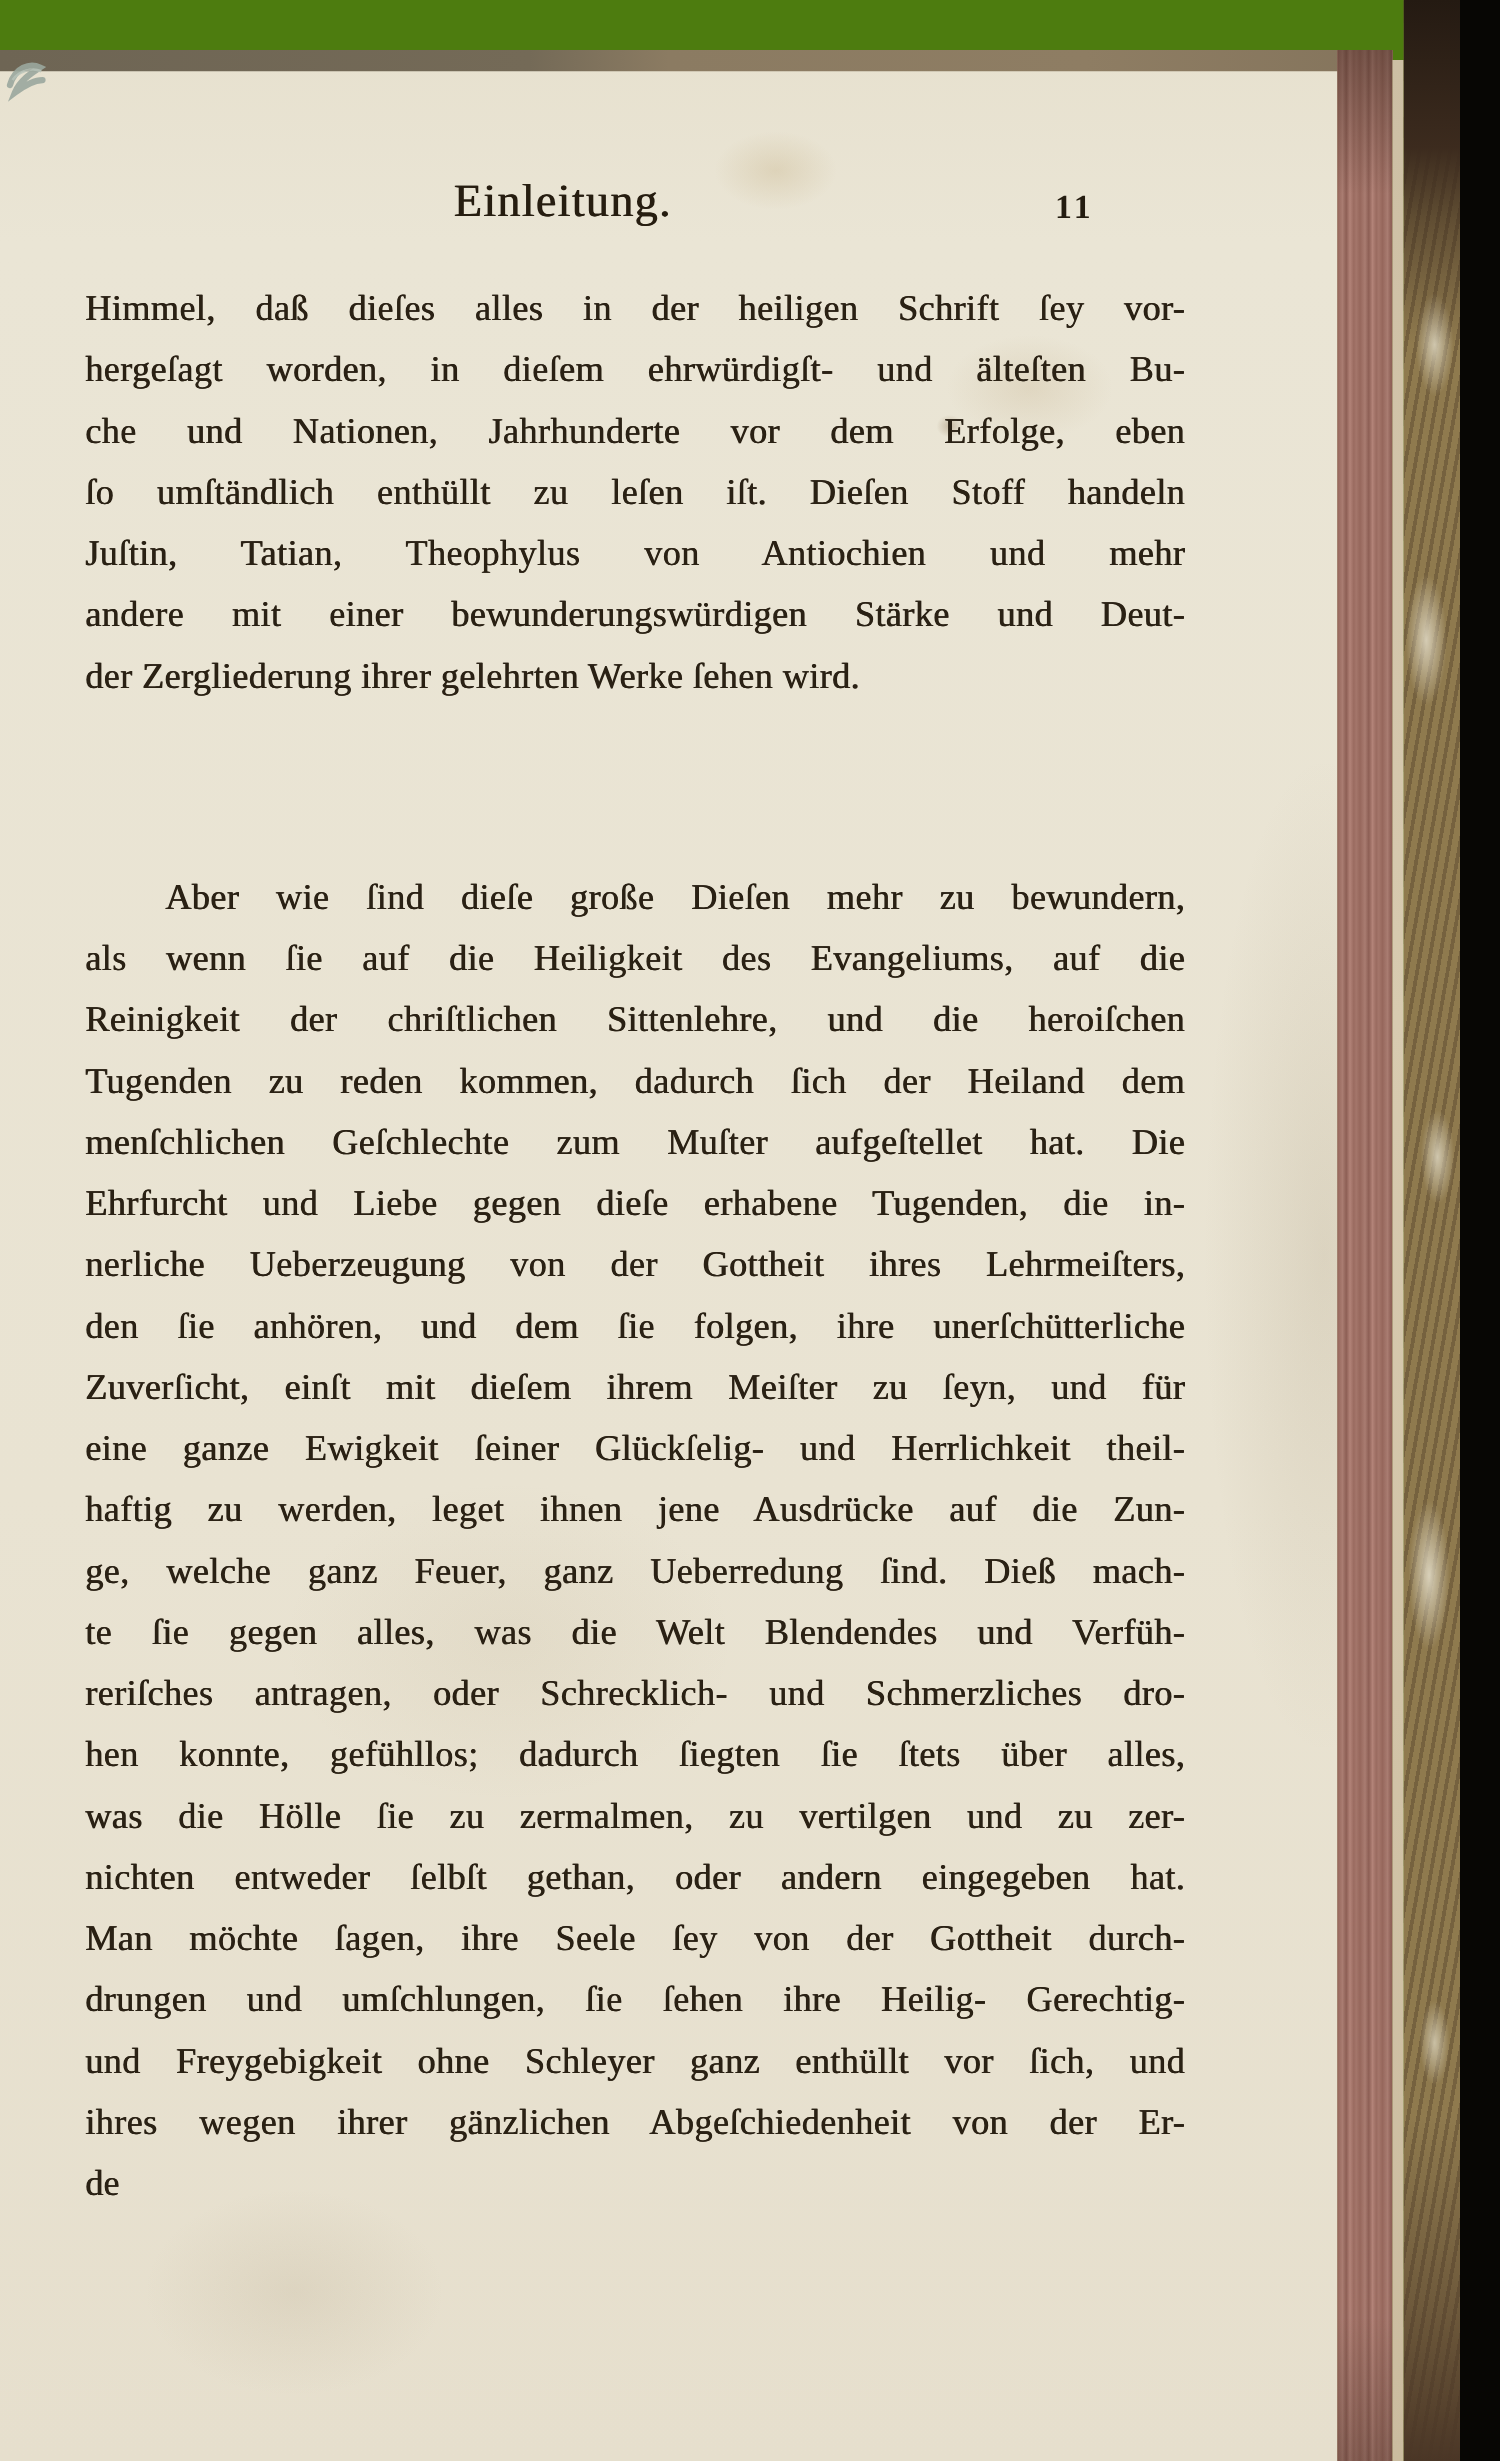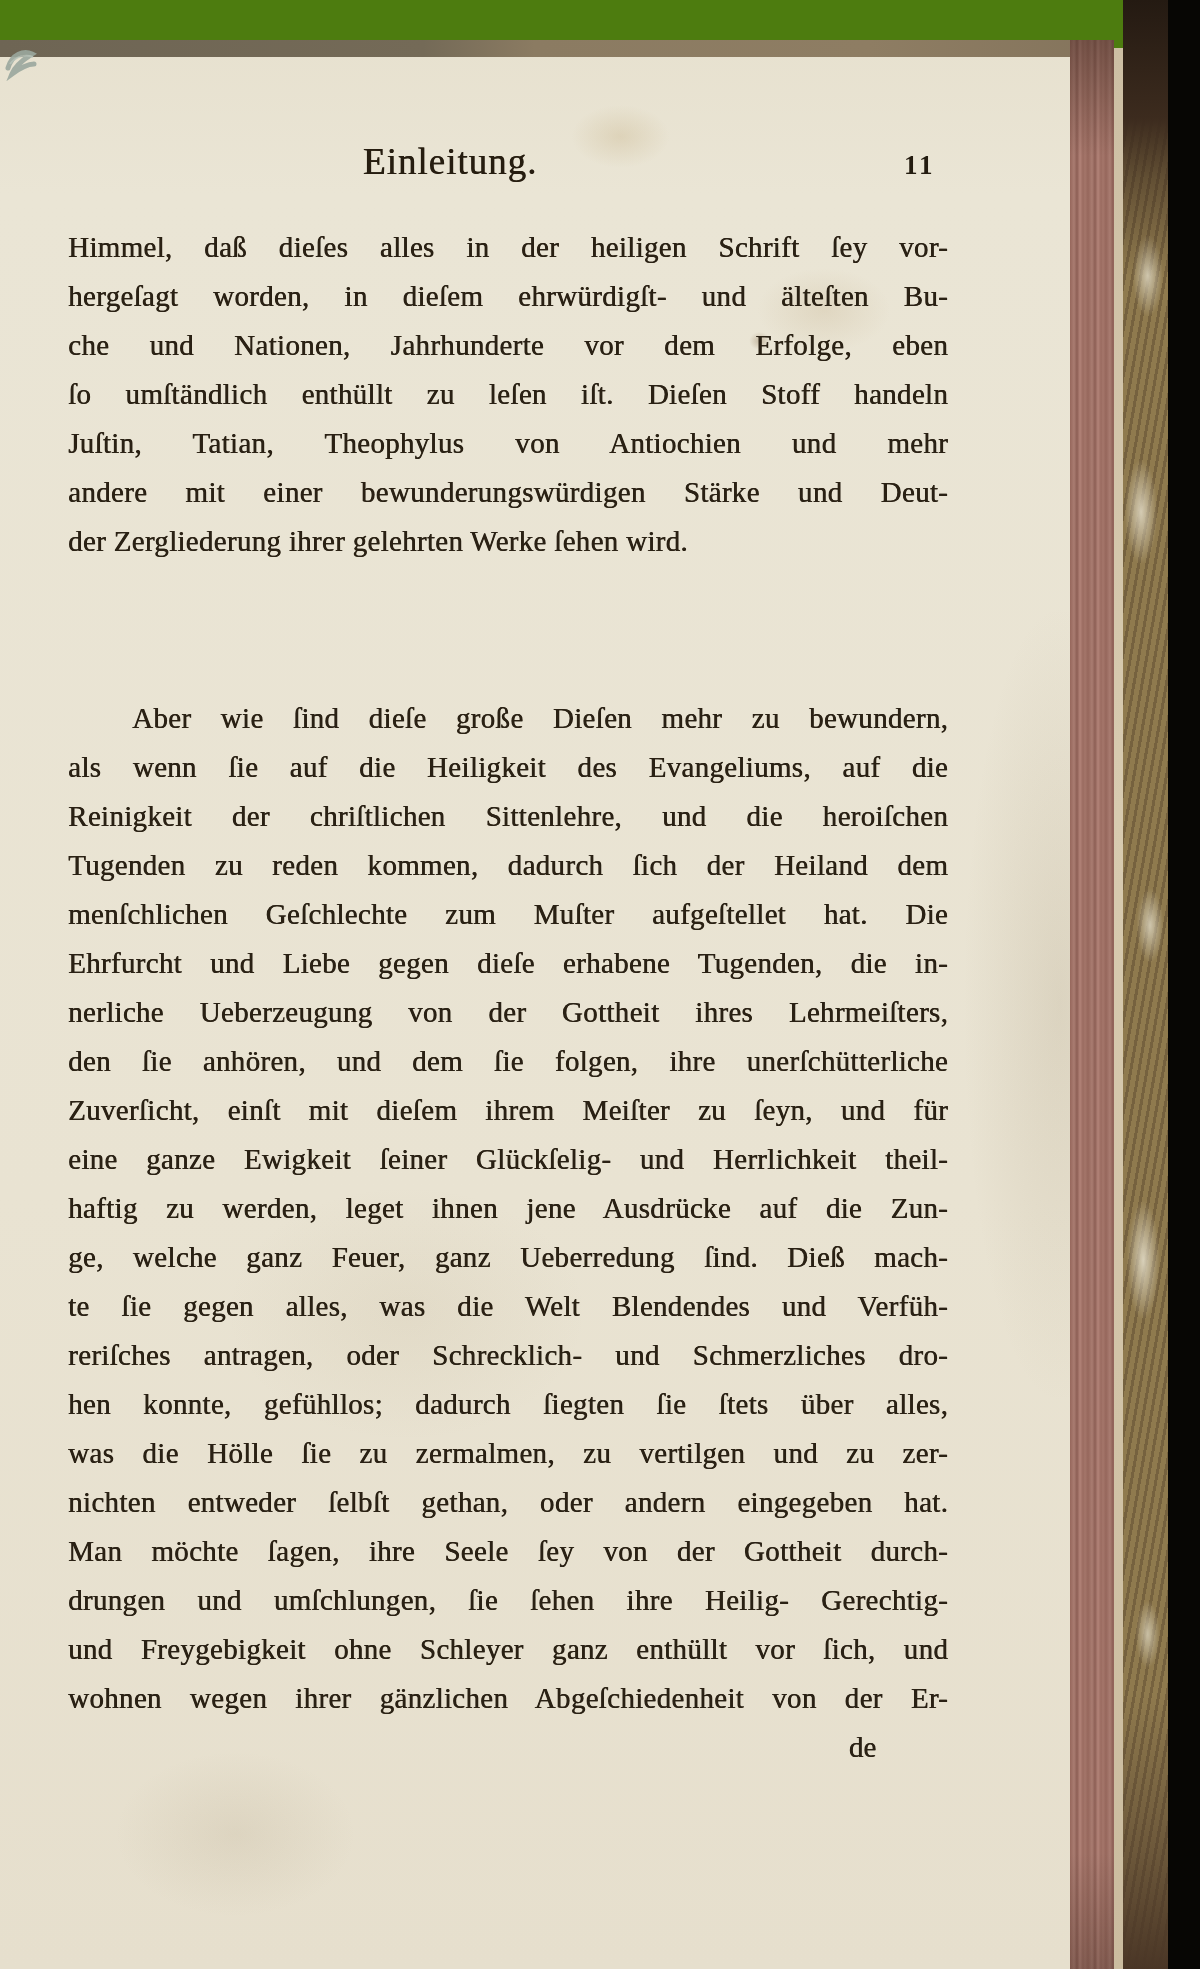--- a/index.html
+++ b/index.html
@@ -110,21 +110,21 @@
     width: 880px;
     margin-left: 10px;
     text-align: center;
     font-size: 37px;
     letter-spacing: 1px;
     color: #261d10;
     text-shadow: 0.6px 0 0 currentColor;
   }
   .page-number {
     position: absolute;
-    left: 904px;
+    left: 844px;
     top: 110px;
     font-size: 27px;
     font-weight: bold;
     letter-spacing: 3px;
     color: #241c10;
   }
 
   .paragraph {
     position: absolute;
     left: 68px;
@@ -148,21 +148,20 @@
   .line.indent { text-indent: 64px; }
 
   .catchword {
     position: absolute;
     left: 68px;
     top: 1683px;
     width: 880px;
     height: 49px;
     line-height: 49px;
     font-size: 29px;
-    text-align: right;
     padding-right: 72px;
     box-sizing: border-box;
     color: #2a2114;
     text-shadow: 0.5px 0 0 currentColor;
   }
 </style>
 </head>
 <body>
 
 <div class="scene">
@@ -196,21 +195,21 @@
       <div class="line">haftig zu werden, leget ihnen jene Ausdrücke auf die Zun-</div>
       <div class="line">ge, welche ganz Feuer, ganz Ueberredung ſind.  Dieß mach-</div>
       <div class="line">te ſie gegen alles, was die Welt Blendendes und Verfüh-</div>
       <div class="line">reriſches antragen, oder Schrecklich- und Schmerzliches dro-</div>
       <div class="line">hen konnte, gefühllos; dadurch ſiegten ſie ſtets über alles,</div>
       <div class="line">was die Hölle ſie zu zermalmen, zu vertilgen und zu zer-</div>
       <div class="line">nichten entweder ſelbſt gethan, oder andern eingegeben hat.</div>
       <div class="line">Man möchte ſagen, ihre Seele ſey von der Gottheit durch-</div>
       <div class="line">drungen und umſchlungen, ſie ſehen ihre Heilig- Gerechtig-</div>
       <div class="line">und Freygebigkeit ohne Schleyer ganz enthüllt vor ſich, und</div>
-      <div class="line">wohnen wegen ihrer gänzlichen Abgeſchiedenheit von der Er-</div>
+      <div class="line">ihres wegen ihrer gänzlichen Abgeſchiedenheit von der Er-</div>
     </div>
 
     <div class="catchword">de</div>
   </div>
 
   <div class="top-edge"></div>
   <div class="fore-edge"></div>
   <div class="edge-line"></div>
   <div class="cover-edge"></div>
   <div class="behind-black"></div>

